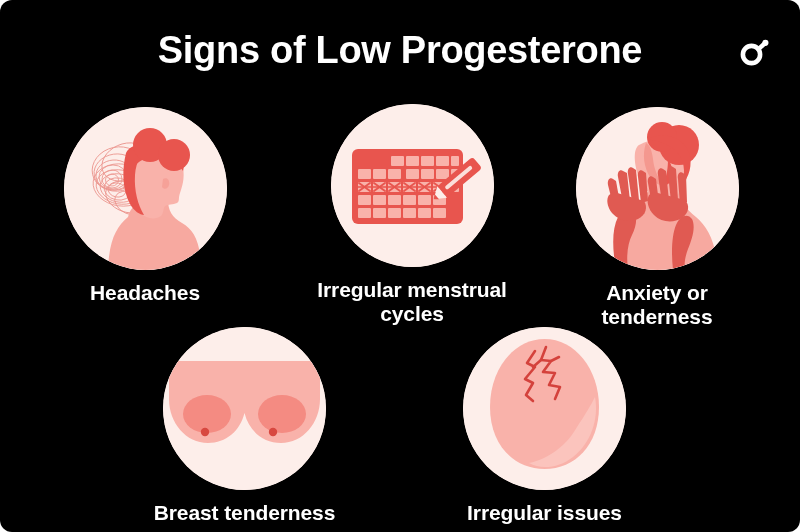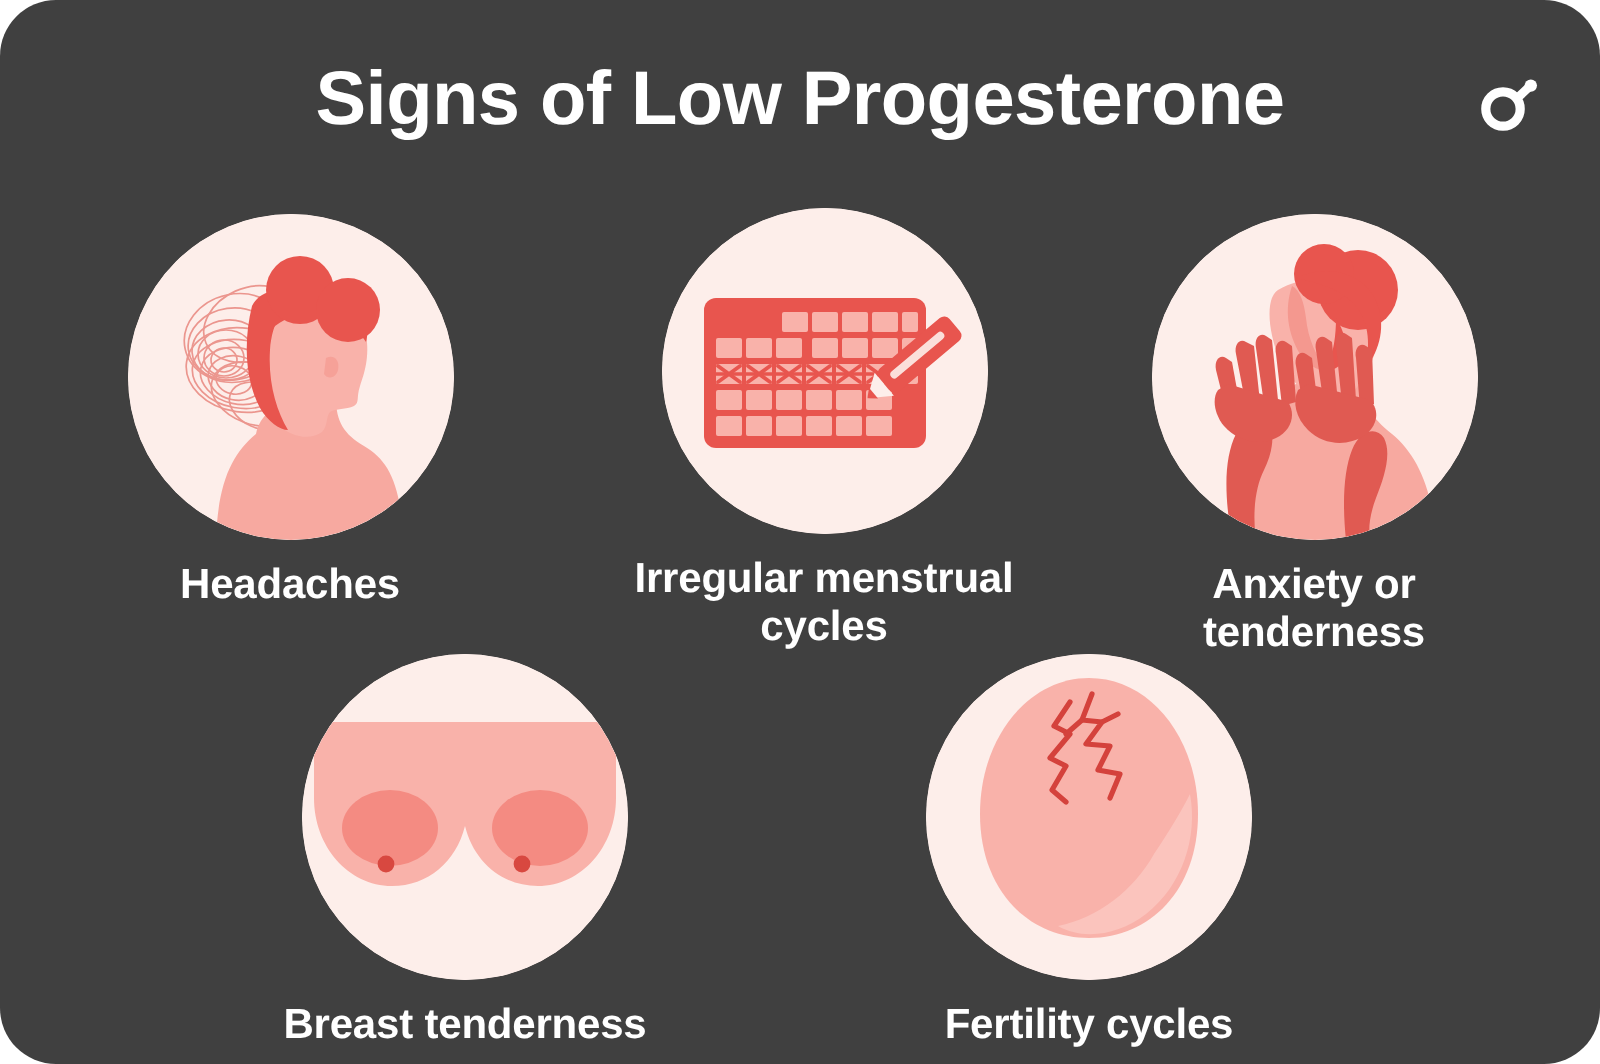--- a/index.html
+++ b/index.html
@@ -11,22 +11,22 @@
     width: 800px;
     height: 532px;
     overflow: hidden;
     font-family: "Liberation Sans", sans-serif;
   }
 
   #infographic {
     position: relative;
     width: 800px;
     height: 532px;
-    background: #404040;
-    border-radius: 28px;
+    background: #000000;
+    border-radius: 12px;
     overflow: hidden;
   }
 
   
   #title {
     position: absolute;
     left: 0;
     top: 26px;
     width: 800px;
     text-align: center;
@@ -68,21 +68,21 @@
     margin-top: 11px;
     white-space: pre-line;
     letter-spacing: -0.1px;
   }
 
   
   #item-headaches        { left: 45px;  top: 107px; width: 200px; }
   #item-cycles           { left: 312px; top: 104px; width: 200px; }
   #item-anxiety          { left: 557px; top: 107px; width: 200px; }
   
-  #item-breast           { left: 130px; top: 327px; width: 205px; }
+  #item-breast           { left: 142px; top: 327px; width: 205px; }
   #item-fertility        { left: 442px; top: 327px; width: 205px; }
 
   #item-headaches .disc,
   #item-cycles .disc,
   #item-anxiety .disc { width: 163px; height: 163px; }
 
   #item-breast .disc,
   #item-fertility .disc { width: 163px; height: 163px; }
 
   svg { display: block; }
@@ -340,16 +340,16 @@
 
           <g stroke="#d4423c" stroke-width="2.6" fill="none" stroke-linecap="round" stroke-linejoin="round">
             <path d="M72 24 L64 36 L72 40 L62 52 L70 56 L63 68 L70 74"></path>
             <path d="M83 20 L78 33 L88 34 L80 45 L92 46 L86 58 L97 60 L92 72"></path>
             <path d="M78 33 L70 40"></path>
             <path d="M88 34 L96 30"></path>
           </g>
         </g>
       </svg>
     </div>
-    <div class="caption">Fertility cycles</div>
+    <div class="caption">Irregular issues</div>
   </div>
 
 </div>
 
 </body></html>

